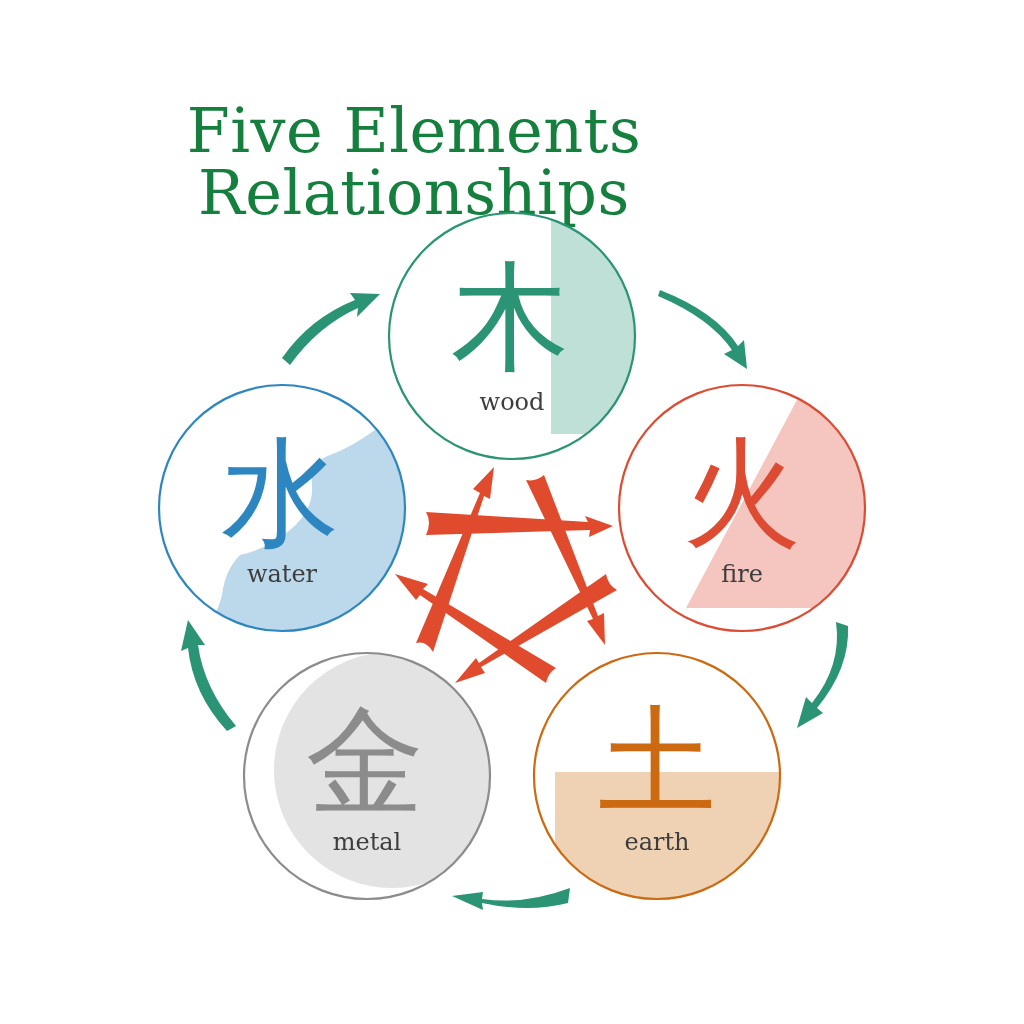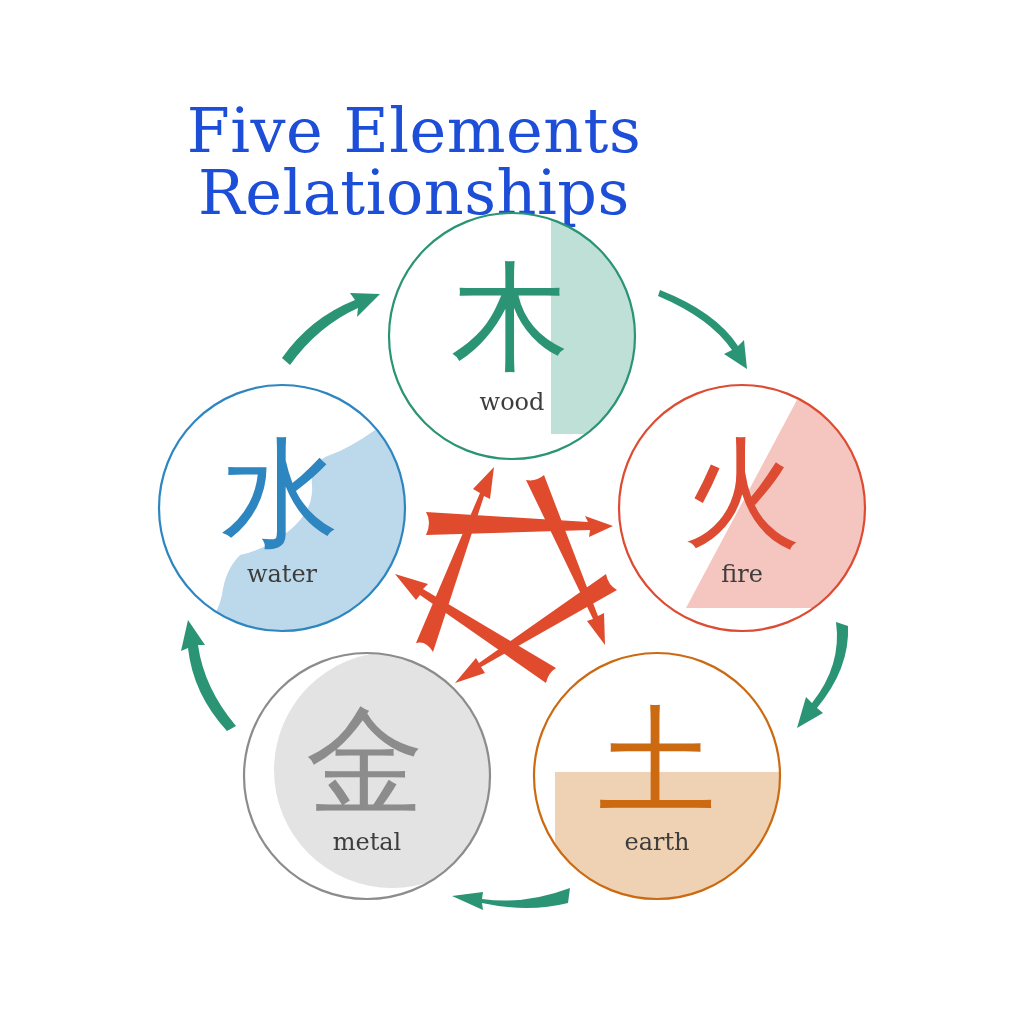--- a/index.html
+++ b/index.html
@@ -1,20 +1,20 @@
 <!DOCTYPE html>
 <html><head>
   <meta charset="utf-8">
   <style>
     html, body { margin: 0; padding: 0; background: #ffffff; }
     body { width: 1024px; height: 1024px; position: relative; overflow: hidden; }
     .title {
       position: absolute; left: 0; top: 100px; width: 828px; text-align: center;
       font-family: "DejaVu Serif", "Liberation Serif", serif;
-      font-size: 62px; color: #1d4ed8; letter-spacing: 0.5px; line-height: 1;
+      font-size: 62px; color: #15803d; letter-spacing: 0.5px; line-height: 1;
     }
     svg.diagram { position: absolute; left: 0; top: 0; }
     .kanji { font-family: "DejaVu Serif", "Liberation Serif", serif; font-size: 118px; text-anchor: middle; }
     .label { font-family: "DejaVu Serif", "Liberation Serif", serif; font-size: 24px; fill: #3d3d3d; text-anchor: middle; }
   </style>
 </head>
 <body>
 
 <div class="title">Five Elements Relationships</div>
 

